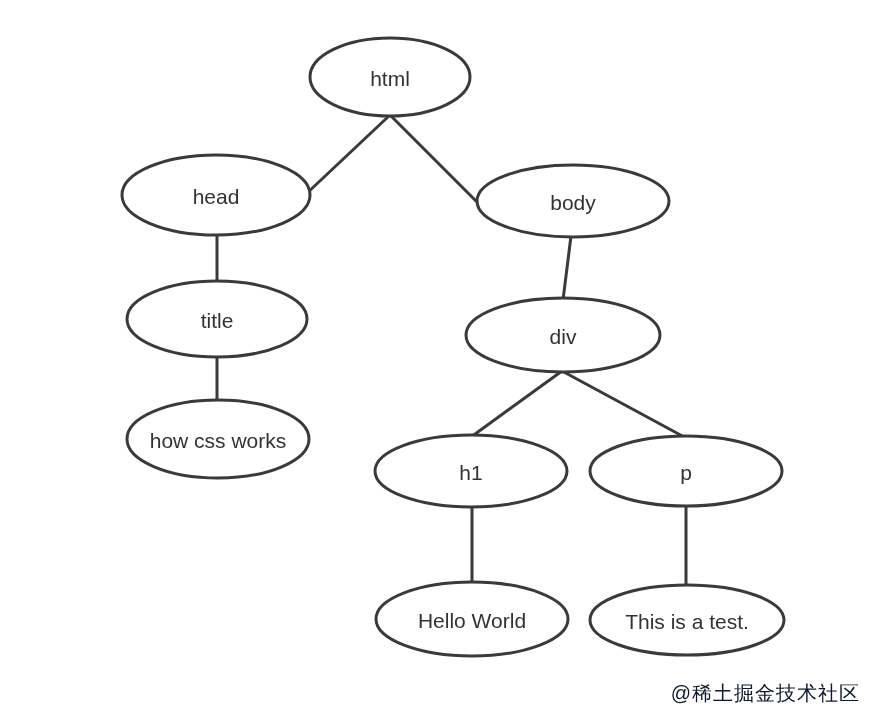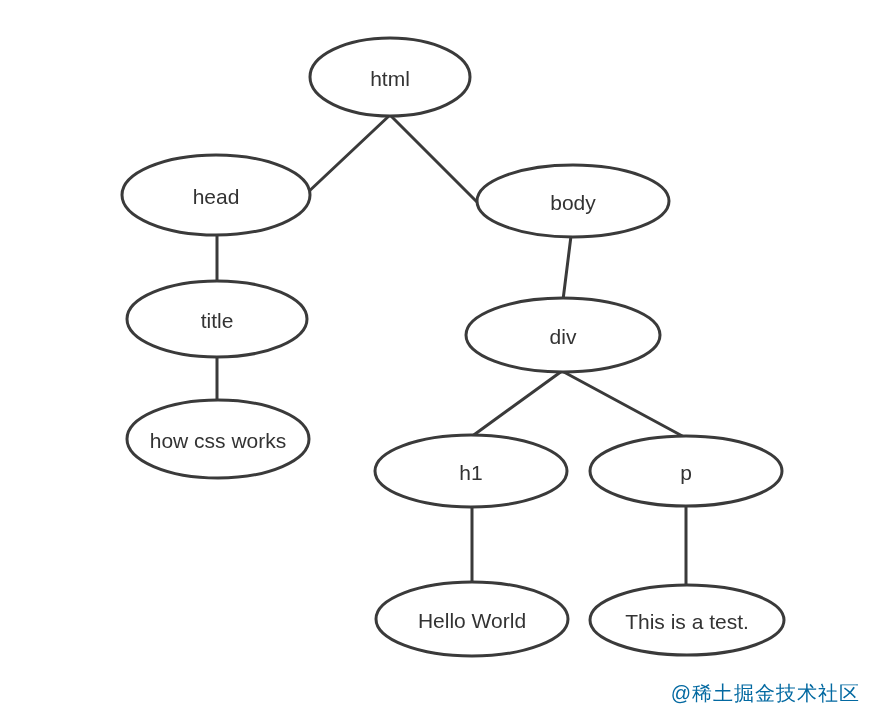--- a/index.html
+++ b/index.html
@@ -94,14 +94,14 @@
       </g>
       <g class="node">
         <ellipse cx="472" cy="619" rx="96" ry="37" fill="#ffffff" stroke="#3a3a3a"></ellipse>
         <text x="472" y="620" fill="#333333">Hello World</text>
       </g>
       <g class="node">
         <ellipse cx="687" cy="620" rx="97" ry="35" fill="#ffffff" stroke="#3a3a3a"></ellipse>
         <text x="687" y="621" fill="#333333">This is a test.</text>
       </g>
     </svg>
-  <div class="watermark" style="color: #0369a1;">@稀土掘金技术社区</div>
+  <div class="watermark" style="color: #0f172a;">@稀土掘金技术社区</div>
 </div>
 
 </body></html>

